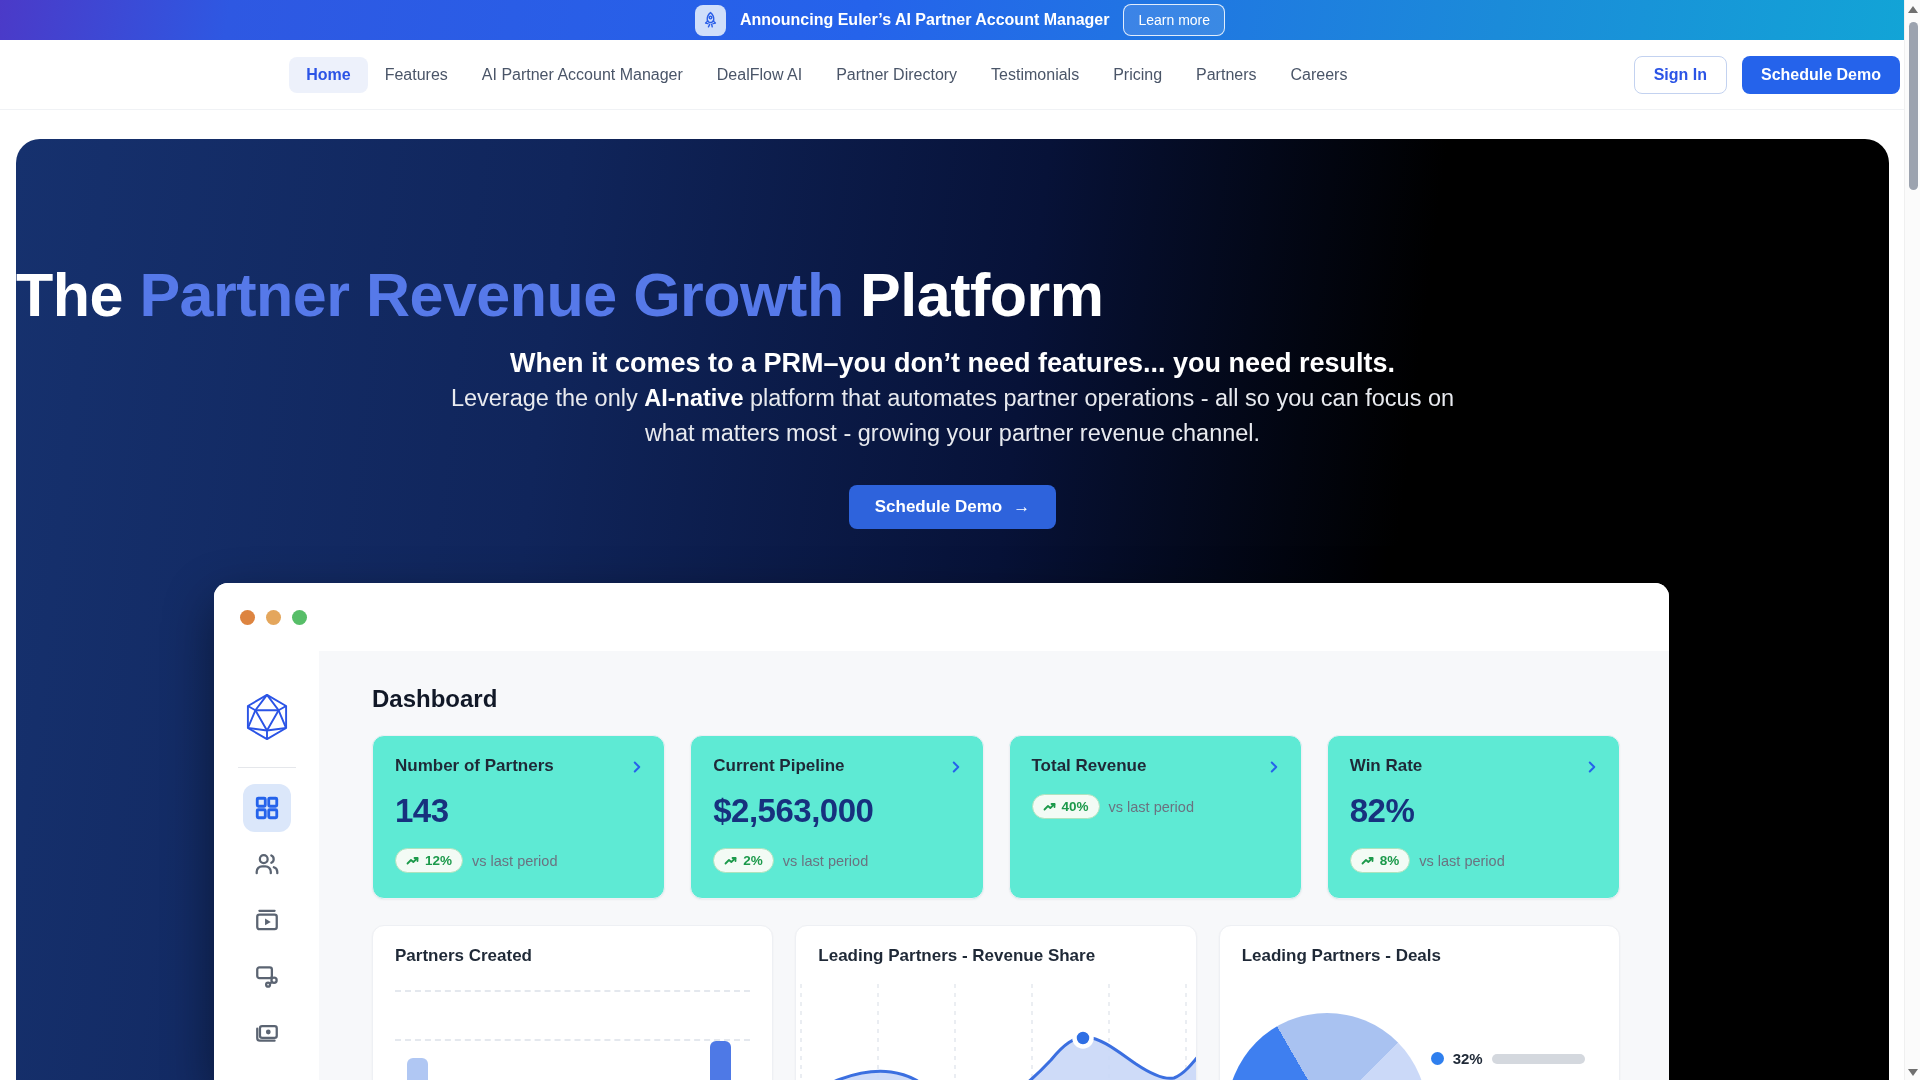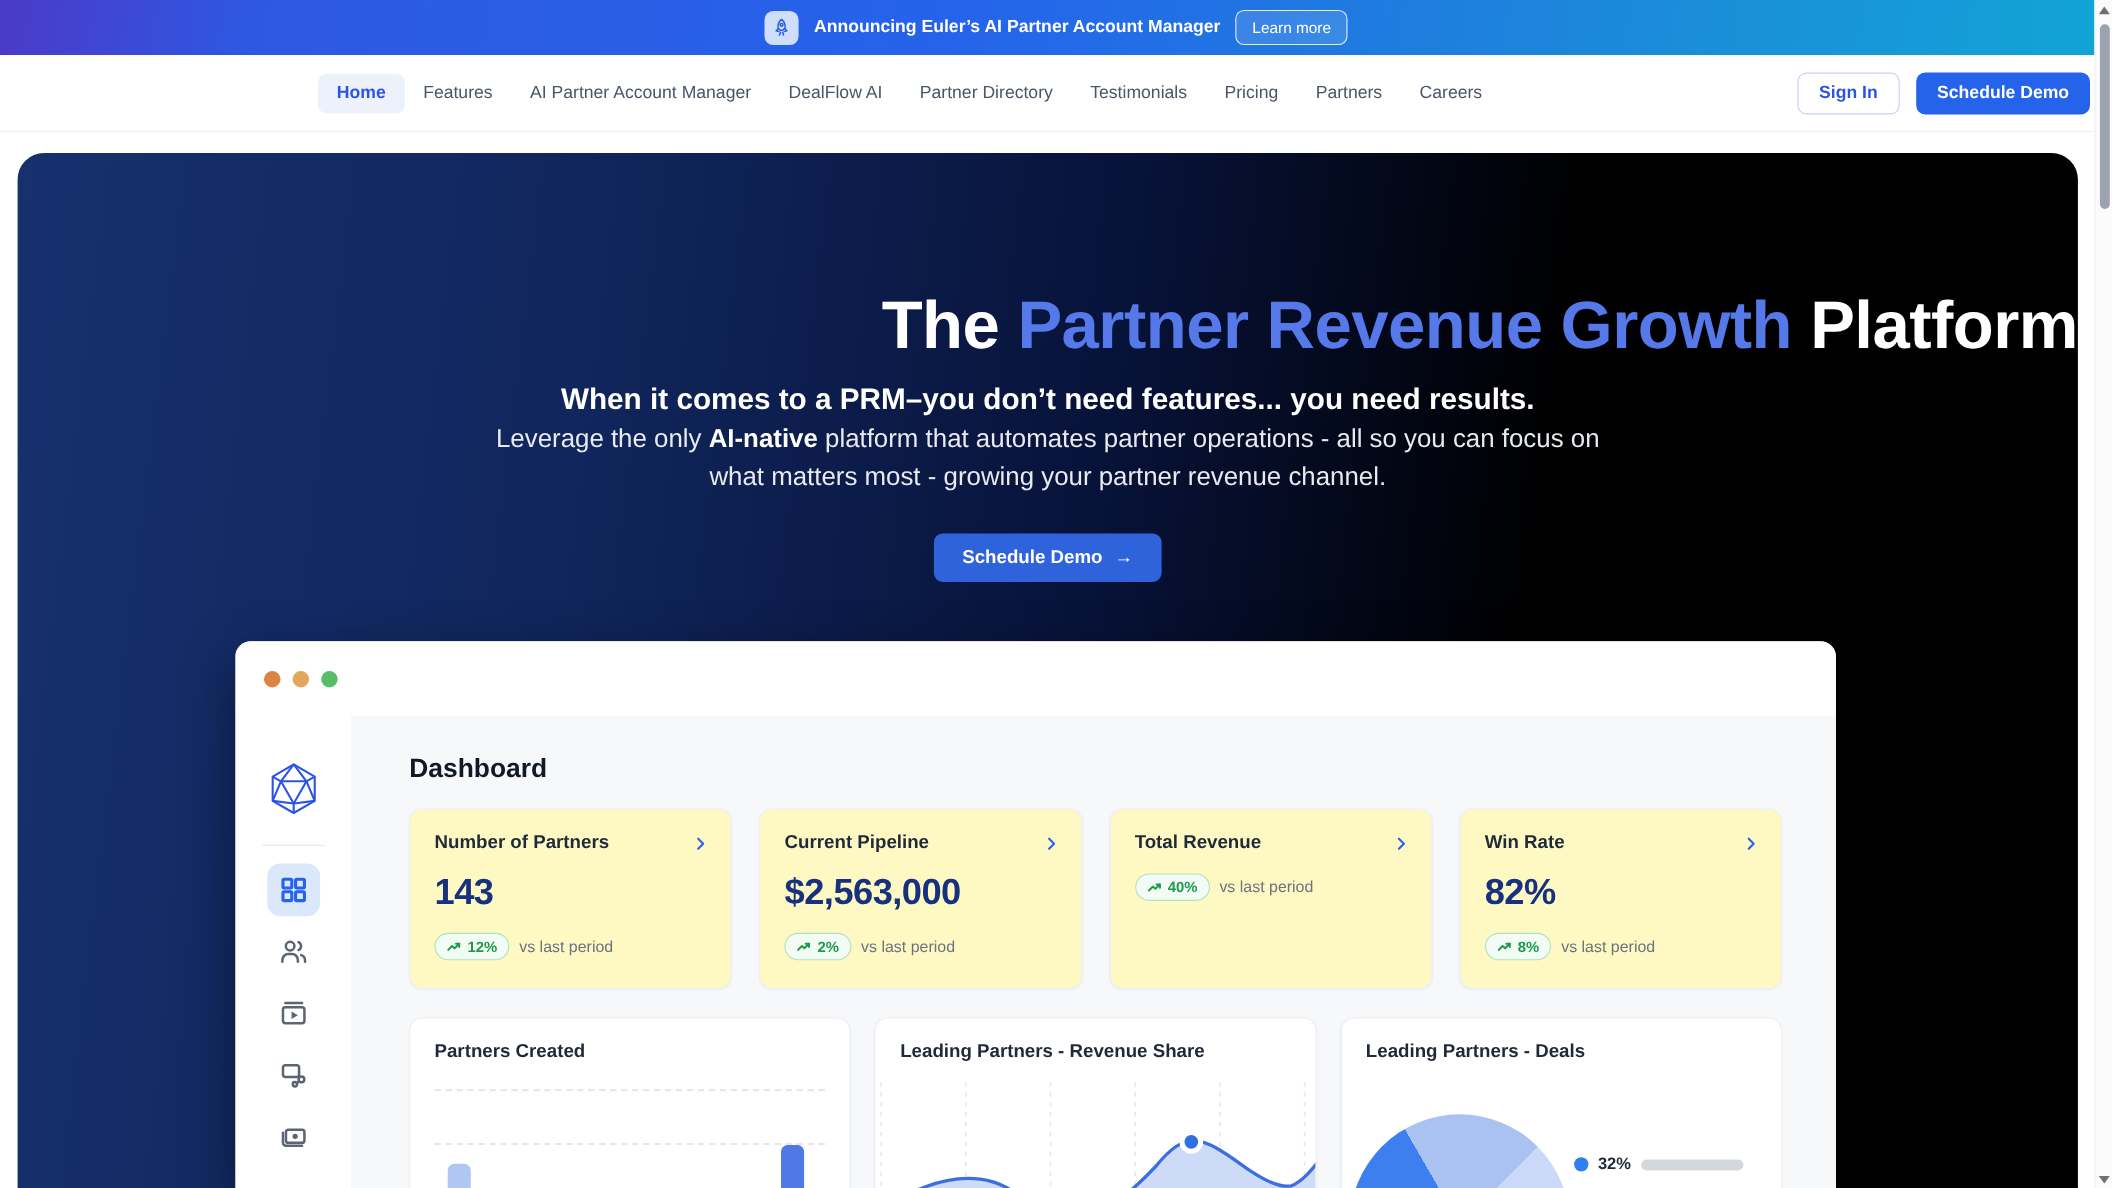--- a/index.html
+++ b/index.html
@@ -1,20 +1,20 @@
 <!DOCTYPE html>
 <html><head>
 <meta charset="utf-8">
 <style>
   * { margin:0; padding:0; box-sizing:border-box; }
   body { font-family:"Liberation Sans","DejaVu Sans",sans-serif; background:#fff; }
   .page { position:relative; width:1920px; height:1080px; overflow:hidden; background:#fff; }
 
   
-  .banner { height:50px; display:flex; align-items:center; justify-content:center; gap:14px;
+  .banner { height:40px; display:flex; align-items:center; justify-content:center; gap:14px;
     background:linear-gradient(100deg,#4B3AC8 0%,#2E58E2 12%,#2563EB 45%,#1B8BD9 78%,#12A5D6 100%); }
   .banner-icon { width:31px; height:31px; border-radius:8px; background:#CFDEFA;
     display:flex; align-items:center; justify-content:center; flex:0 0 auto; }
   .banner-text { color:#fff; font-weight:700; font-size:16px; }
   .banner-btn { background:rgba(255,255,255,0.12); border:1.5px solid rgba(255,255,255,0.85);
     color:#fff; font-size:14px; padding:7px 14px; border-radius:8px; font-weight:500; cursor:pointer; }
 
   
   .nav { height:70px; background:#fff; display:flex; align-items:center; padding:0 20px;
     border-bottom:1px solid #F0F2F5; }
@@ -27,21 +27,21 @@
   .nav-actions { display:flex; gap:15px; }
   .btn-outline { border:1px solid #C3D2F0; color:#2B54E6; background:#fff; padding:9px 19px;
     border-radius:8px; font-weight:600; font-size:16px; cursor:pointer; }
   .btn-primary { background:#2563EB; color:#fff; padding:9px 19px; border-radius:8px;
     font-weight:600; font-size:16px; border:none; cursor:pointer; }
 
   
   .hero { position:absolute; left:16px; top:139px; width:1873px; height:941px;
     border-radius:24px 24px 0 0; overflow:hidden;
     background:linear-gradient(97deg,#16316E 0%,#10255B 28%,#071238 52%,#000 72%,#000 100%); }
-  .hero h1 { margin-top:120px; text-align:right; color:#fff; font-size:61px; font-weight:700;
+  .hero h1 { margin-top:120px; text-align:left; color:#fff; font-size:61px; font-weight:700;
     letter-spacing:-0.5px; line-height:73px; }
   .hero h1 .hl { color:#5679E9; }
   .hero-sub { margin-top:16px; text-align:center; color:#fff; font-size:27px; font-weight:700; }
   .hero-desc { margin-top:2px; text-align:center; color:#E8EAEF; font-size:23.5px;
     line-height:35px; font-weight:400; }
   .hero-desc b { color:#fff; }
   .hero-cta { display:flex; align-items:center; gap:11px; margin:34px auto 0; width:fit-content;
     background:#2E63DC; color:#fff; font-size:17px; font-weight:600; padding:12px 26px;
     border:none; border-radius:8px; cursor:pointer; }
 
@@ -54,21 +54,21 @@
   .m-sidebar { width:105px; background:#fff; display:flex; flex-direction:column; align-items:center; }
   .m-logo { margin-top:42px; }
   .m-divider { width:58px; height:1px; background:#E5E7EB; margin-top:22px; }
   .m-nav { display:flex; flex-direction:column; align-items:center; gap:8px; margin-top:16px; }
   .m-slot { width:48px; height:48px; border-radius:12px; display:flex; align-items:center; justify-content:center; }
   .m-slot.active { background:#DBE7FA; }
   .m-content { flex:1; background:#F7F8FA; padding:34px 49px 0 53px; }
   .m-content h3 { font-size:24px; font-weight:700; color:#111827; }
 
   .stats-row { display:flex; gap:25px; margin-top:22px; }
-  .stat-card { flex:1; background:#fef9c3; border:1px solid #EEF0F4; border-radius:12px;
+  .stat-card { flex:1; background:#5eead4; border:1px solid #EEF0F4; border-radius:12px;
     box-shadow:0 1px 2px rgba(16,24,40,0.05); padding:20px 22px; height:164px; position:relative; }
   .stat-label { font-size:17px; font-weight:600; color:#1F2937; }
   .stat-chevron { position:absolute; right:18px; top:22px; }
   .stat-value { margin-top:16px; font-size:33px; font-weight:800; color:#17317E; letter-spacing:-0.5px; }
   .stat-foot { margin-top:18px; display:flex; align-items:center; gap:9px; }
   .badge { display:inline-flex; align-items:center; gap:5px; border:1.5px solid #AEE3BE;
     background:#F3FBF5; color:#1C9A4B; font-weight:700; font-size:13.5px; padding:4px 10px; border-radius:999px; }
   .stat-compare { color:#6B7280; font-size:14.5px; }
 
   .charts-row { display:flex; gap:22px; margin-top:26px; }

